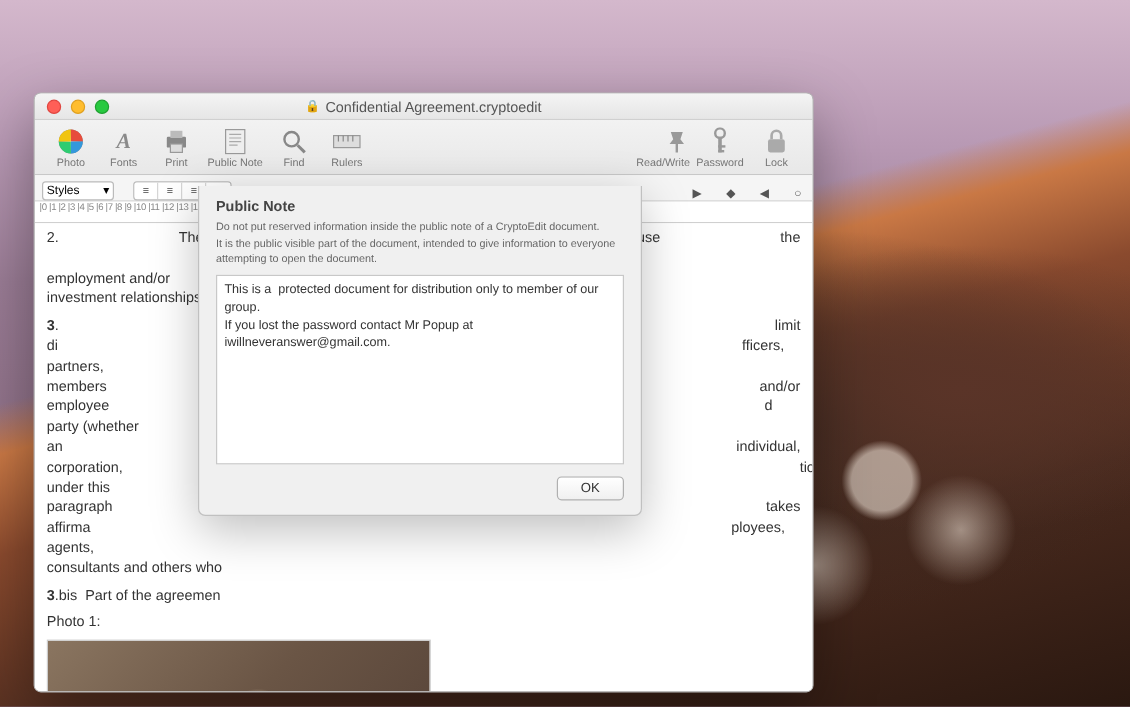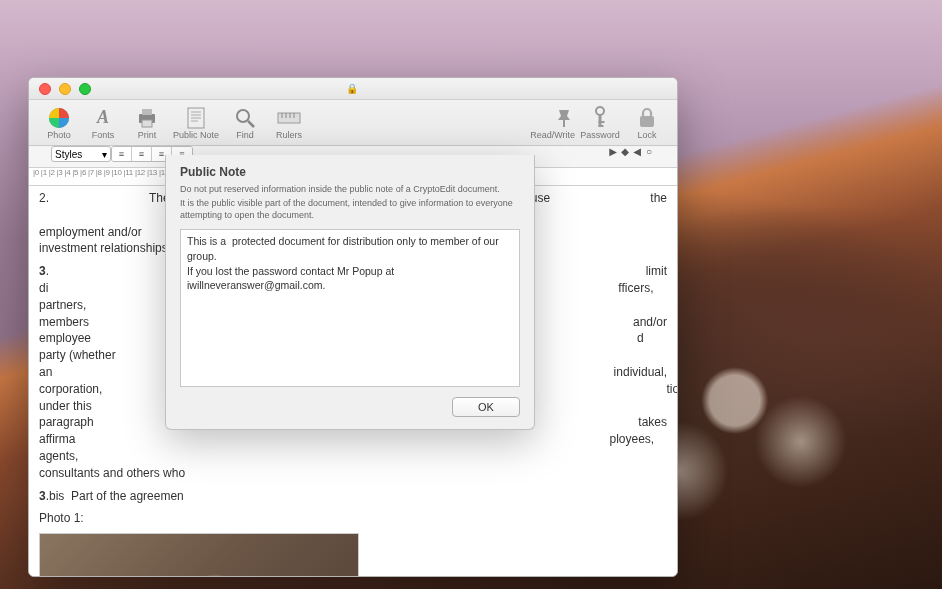--- a/index.html
+++ b/index.html
@@ -63,21 +63,21 @@
       padding: 0 8px;
     }
     .tb-item { display:flex; flex-direction:column; align-items:center; justify-content:center; width:44px; height:44px; color:#767676; font-size:9px; cursor:default; }
     .tb-item .ic { height:24px; display:flex; align-items:center; justify-content:center; }
     .tb-spacer { flex:1; }
 
     .format-bar {
       height: 22px;
       background: #f5f5f5;
       border-bottom: 1px solid #d0d0d0;
-      display:flex; align-items:flex-start; gap:0; padding:0 22px;
+      display:flex; align-items:flex-end; gap:16px; padding:0 6px;
       font-size:11px;
     }
     .styles-dd {
       width: 60px; height:16px; font-size:10px;
       border:1px solid #bbb; background:#fff; border-radius:3px;
       display:flex; align-items:center; justify-content:space-between; padding:0 3px;
     }
     .seg { display:flex; border:1px solid #bbb; border-radius:3px; overflow:hidden; height:16px;}
     .seg button { width:20px; height:100%; border:none; background:#fff; border-right:1px solid #ccc; font-size:9px; color:#444; padding:0;}
     .seg button:last-child{border-right:none;}
@@ -132,21 +132,21 @@
     .sheet h3 { font-size:12px; font-weight:600; color:#444; margin-bottom:4px;}
     .sheet .info { font-size:9px; line-height:1.35; color:#666; margin-bottom:2px;}
     .sheet textarea {
       flex:1; margin-top:6px;
       border:1px solid #c8c8c8; background:#fff;
       padding:4px 6px; font-size:10.5px; font-family:inherit;
       resize:none; color:#333; line-height:1.4;
     }
     .sheet-footer { display:flex; justify-content:flex-end; margin-top:10px;}
     .ok-btn {
-      width:68px; height:20px;
+      width:56px; height:20px;
       background: linear-gradient(#ffffff,#f0f0f0);
       border:1px solid #b0b0b0; border-radius:4px;
       font-size:11px; color:#333;
     }
 
     
     svg { display:block; }
   </style>
 </head>
 <body>
@@ -157,20 +157,21 @@
 <div class="window" data-name="app-window">
 
   <div class="titlebar" data-name="window-titlebar">
     <div class="traffic" data-name="traffic-lights">
       <div class="tl red" data-name="close-window-button"></div>
       <div class="tl yel" data-name="minimize-window-button"></div>
       <div class="tl grn" data-name="zoom-window-button"></div>
     </div>
     <div class="title-center" data-name="window-title">
       <span class="title-lock" data-name="lock-icon">🔒</span>
+      <span data-name="window-title-text">Confidential Agreement.cryptoedit</span>
     </div>
   </div>
 
   <div class="toolbar" data-name="toolbar">
     <div class="tb-item" data-name="colors-button">
       <div class="ic" data-name="color-wheel-icon">
         <svg width="22" height="22">
             <defs>
               <radialGradient id="cw">
                 <stop offset="0%" stop-color="#fff"></stop>

